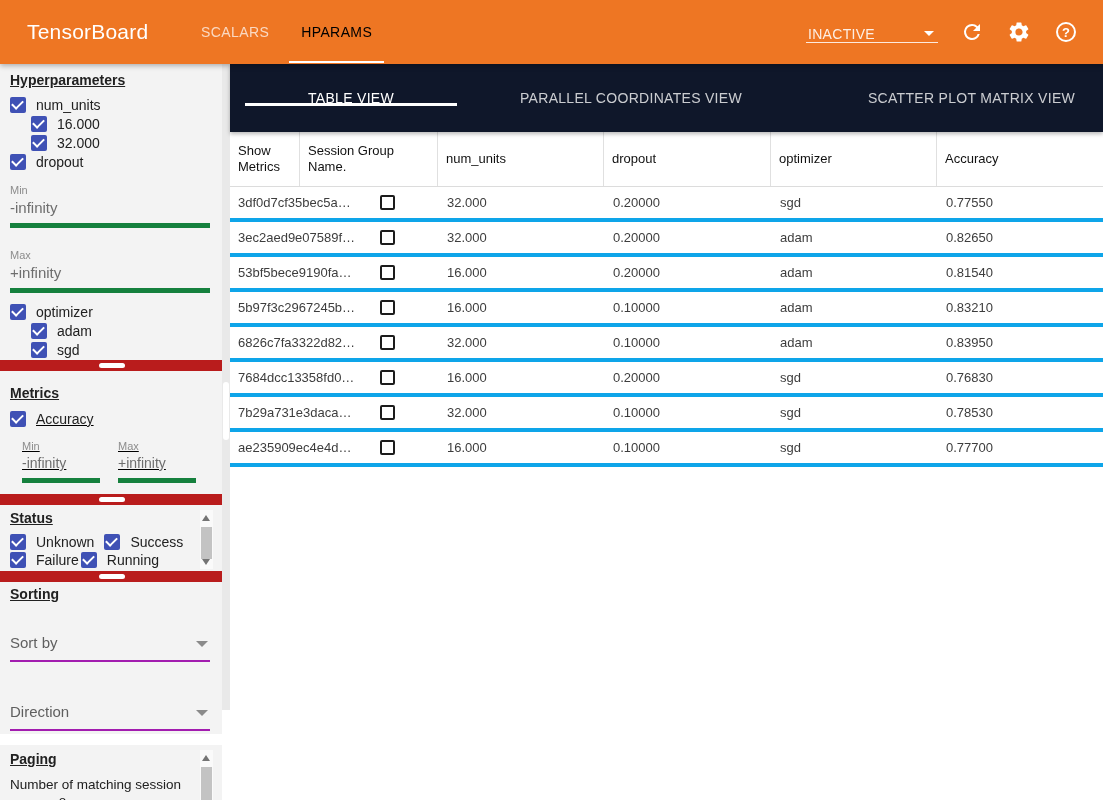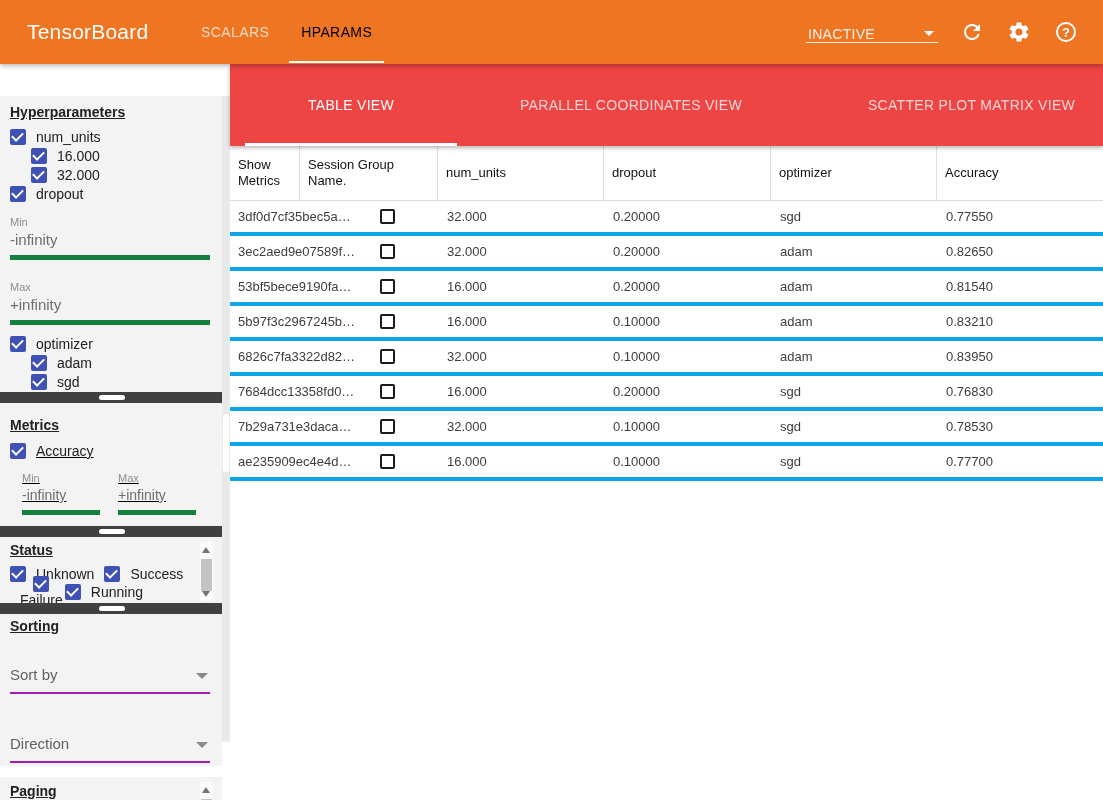--- a/index.html
+++ b/index.html
@@ -20,21 +20,21 @@
   .caret-w { position:absolute; right:4px; top:9px; width:0; height:0;
              border-left:5px solid transparent; border-right:5px solid transparent; border-top:5px solid #fff; }
   .icon-btn { width:26px; height:26px; display:flex; align-items:center; justify-content:center; cursor:pointer; }
   .help-circle { width:20px; height:20px; border:2px solid #fff; border-radius:50%; color:#fff;
                  font-size:13px; font-weight:bold; display:flex; align-items:center; justify-content:center; }
 
   
   .shell { display:flex; height:736px; }
 
   
-  .sidebar { position:relative; width:230px; height:646px; background:#404040; flex:none;margin-top:32px; }
+  .sidebar { position:relative; width:230px; height:646px; background:#b91c1c; flex:none; }
   .pane { position:absolute; left:0; width:222px; background:#f3f3f3; overflow:hidden; }
   .side-scroll { position:absolute; right:0; top:0; bottom:0; width:8px; background:#e9e9e9; }
   .side-thumb { position:absolute; left:1px; width:6px; top:318px; height:58px; background:#fff; border-radius:3px; }
   .gap-handle { position:absolute; left:99px; width:26px; height:5px; background:#fff; border-radius:2.5px; cursor:row-resize; }
 
   .pane h3 { font-size:14px; font-weight:bold; color:#212121; text-decoration:underline; }
 
   .cb-row { display:flex; align-items:center; height:18px; margin:1px 0; }
   .cb { width:16px; height:16px; background:#3f51b5; border-radius:2px; position:relative; flex:none; cursor:pointer; }
   .cb::after { content:""; position:absolute; left:2px; top:3px; width:9px; height:5px;
@@ -68,22 +68,22 @@
 
   .select-box { position:relative; width:200px; font-size:15px; color:#5f5f5f; padding-bottom:9px;
                 border-bottom:2px solid #a21caf; cursor:pointer; }
   .caret-g { position:absolute; right:2px; top:7px; width:0; height:0;
              border-left:6px solid transparent; border-right:6px solid transparent; border-top:6px solid #8a8a8a; }
 
   .paging-text { margin-top:9px; width:192px; font-size:13.5px; color:#212121; line-height:1.33; }
 
   
   .main { width:873px; display:flex; flex-direction:column; }
-  .view-tabs { height:82px; background:#ef4444; display:flex; padding-left:15px;
-               box-shadow:0 2px 4px rgba(0,0,0,.28); position:relative; z-index:20; }
+  .view-tabs { height:68px; background:#0f172a; display:flex; padding-left:15px;
+               box-shadow:0 2px 4px rgba(0,0,0,.28); position:relative; z-index:20;align-items:center; }
   .view-tab { position:relative; display:flex; align-items:center; padding:0 63px; font-size:14px;
               letter-spacing:.3px; color:rgba(255,255,255,.78); cursor:pointer; white-space:nowrap; }
   .view-tab.active { color:#fff; }
   .view-tab.active::after { content:""; position:absolute; left:0; right:0; bottom:0; height:3px; background:#fff; }
 
   .grid { width:873px; font-size:13px; color:#3d3d3d; }
   .thead { display:flex; height:55px; border-bottom:1px solid #dcdcdc; }
   .th { display:flex; align-items:center; padding:4px 8px; font-weight:500; color:#111; border-left:1px solid #e0e0e0; line-height:1.25; }
   .th:first-child { border-left:none; }
   .c1 { width:138px; flex:none; } .c2 { width:69px; flex:none; } .c3 { width:166px; flex:none; }
@@ -194,21 +194,21 @@
           <div class="st-item">
             <div class="cb"></div>
             <span class="cb-label">Unknown</span>
           </div>
           <div class="st-item">
             <div class="cb"></div>
             <span class="cb-label">Success</span>
           </div>
         </div>
         <div class="status-row">
-          <div class="st-item" style="margin-right:-8px;flex-direction:column;">
+          <div class="st-item" style="margin-right:-8px;">
             <div class="cb"></div>
             <span class="cb-label">Failure</span>
           </div>
           <div class="st-item">
             <div class="cb"></div>
             <span class="cb-label">Running</span>
           </div>
         </div>
       </div>
       <div class="mini-scroll">

